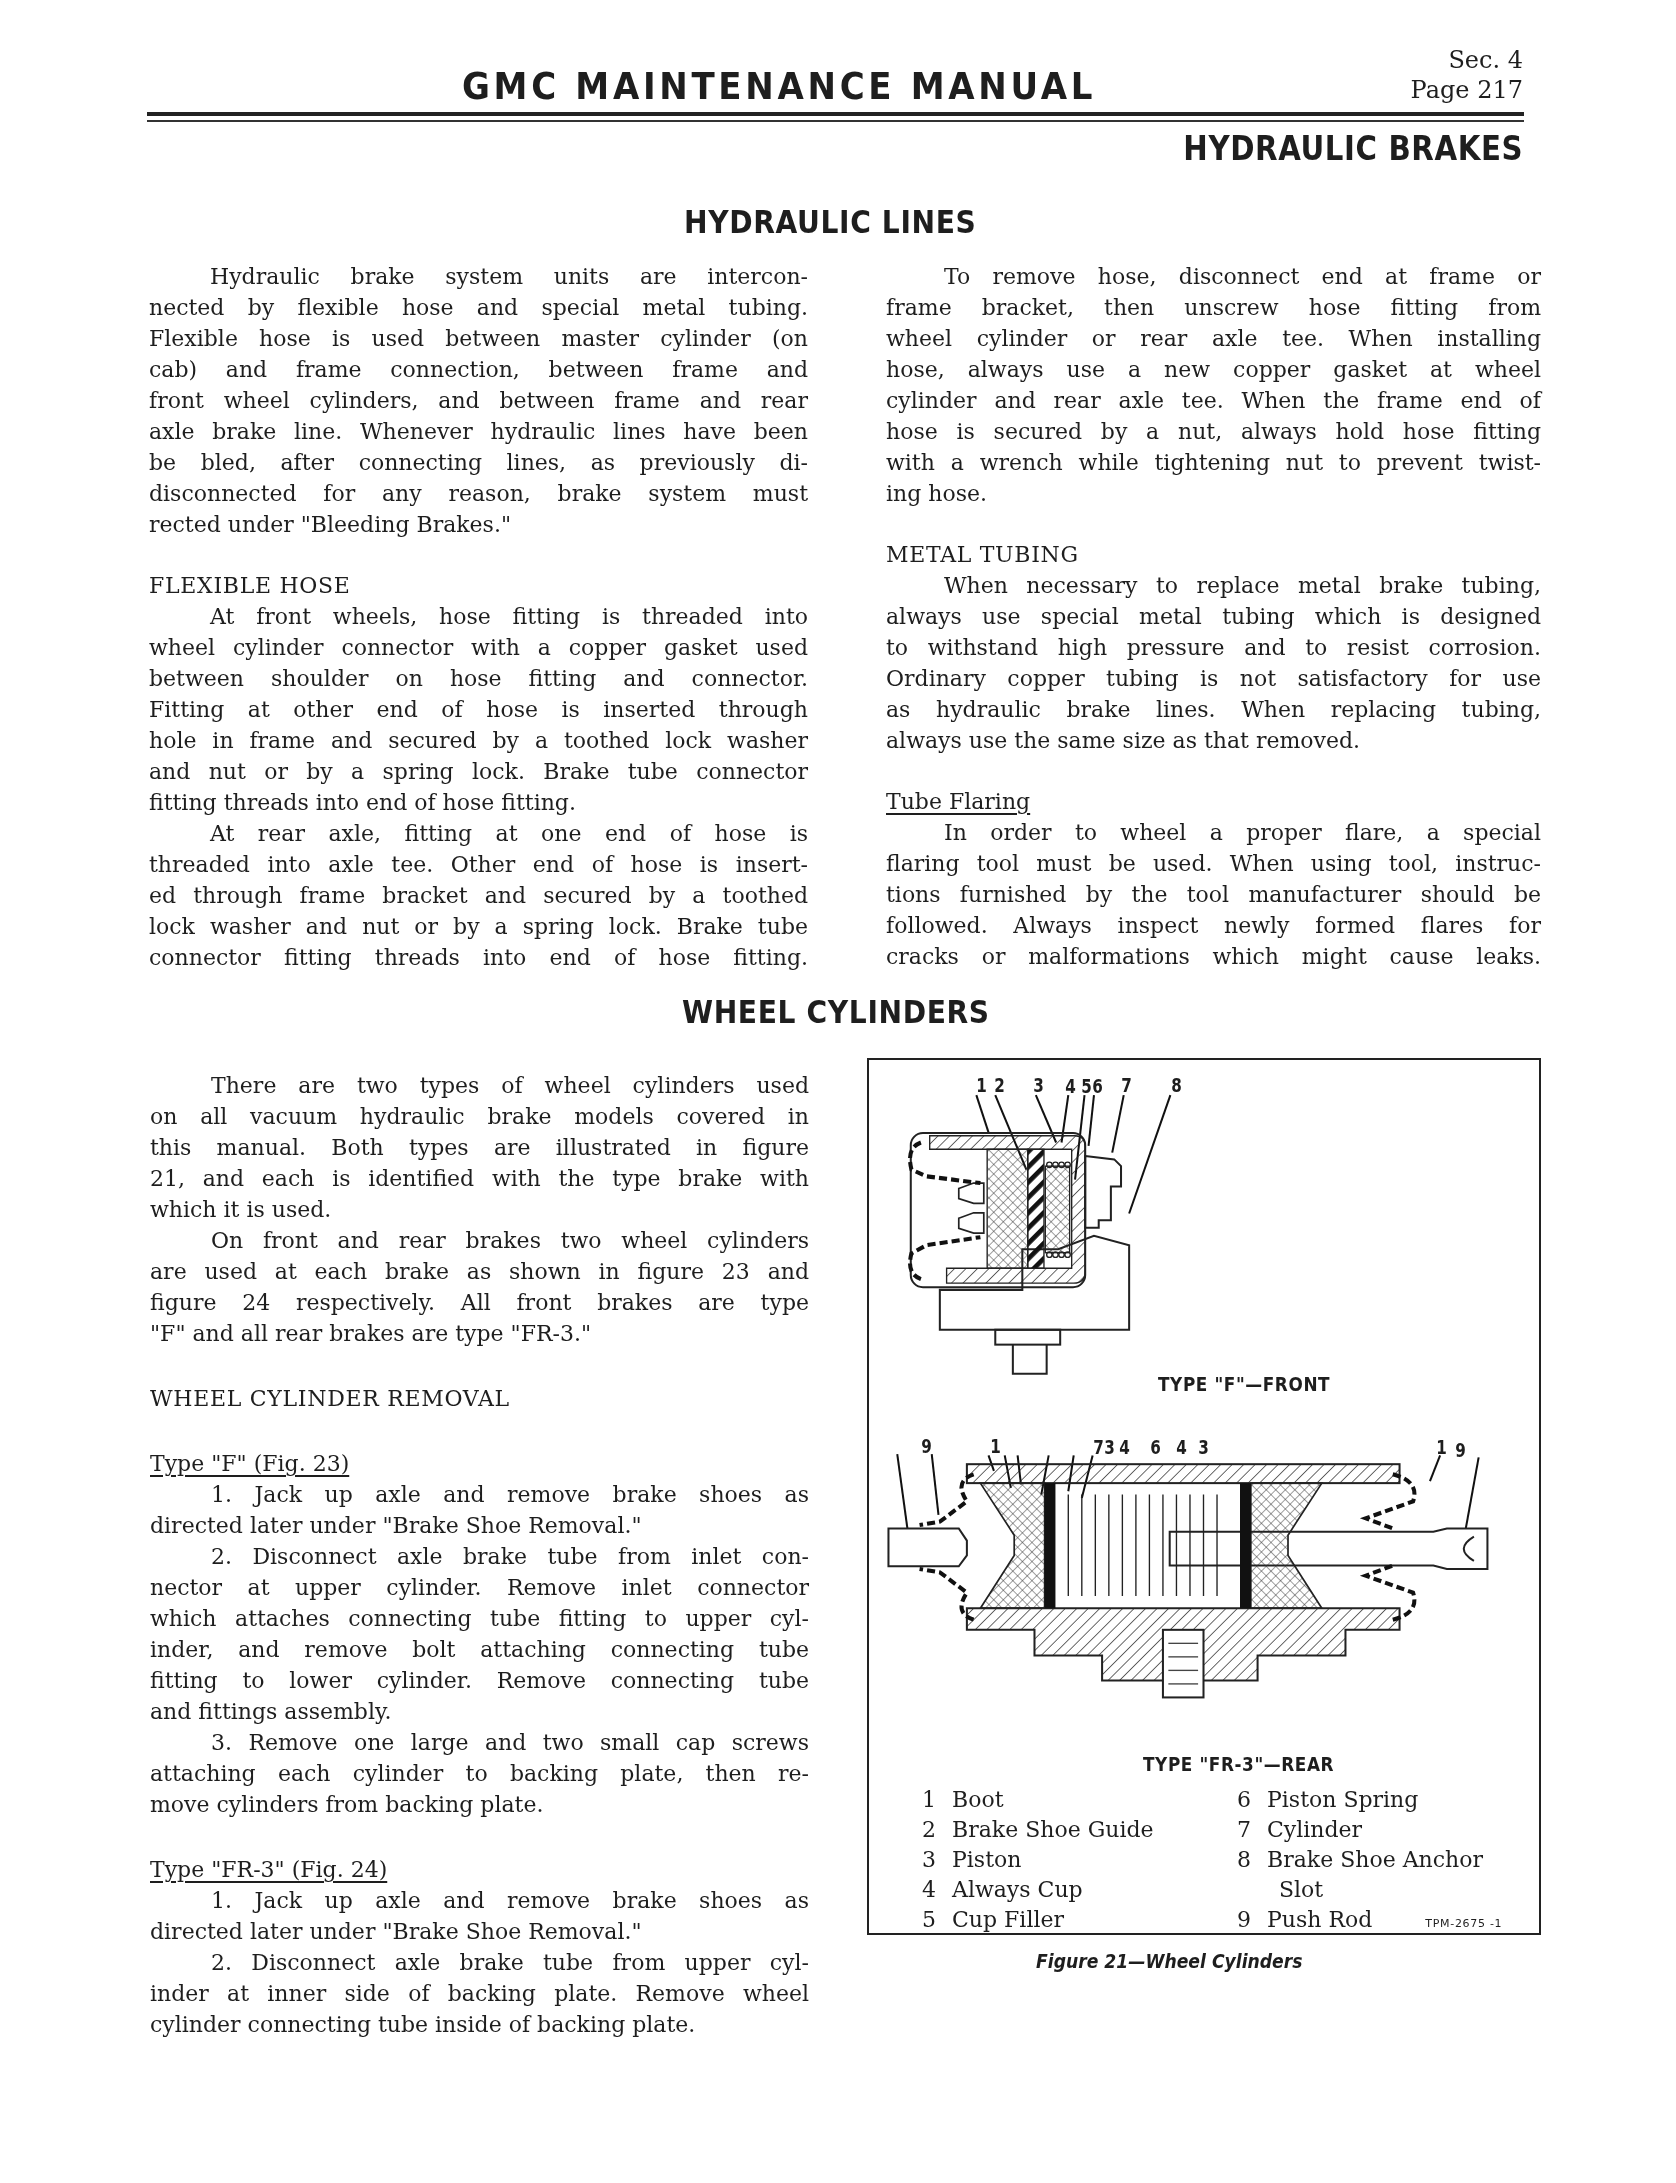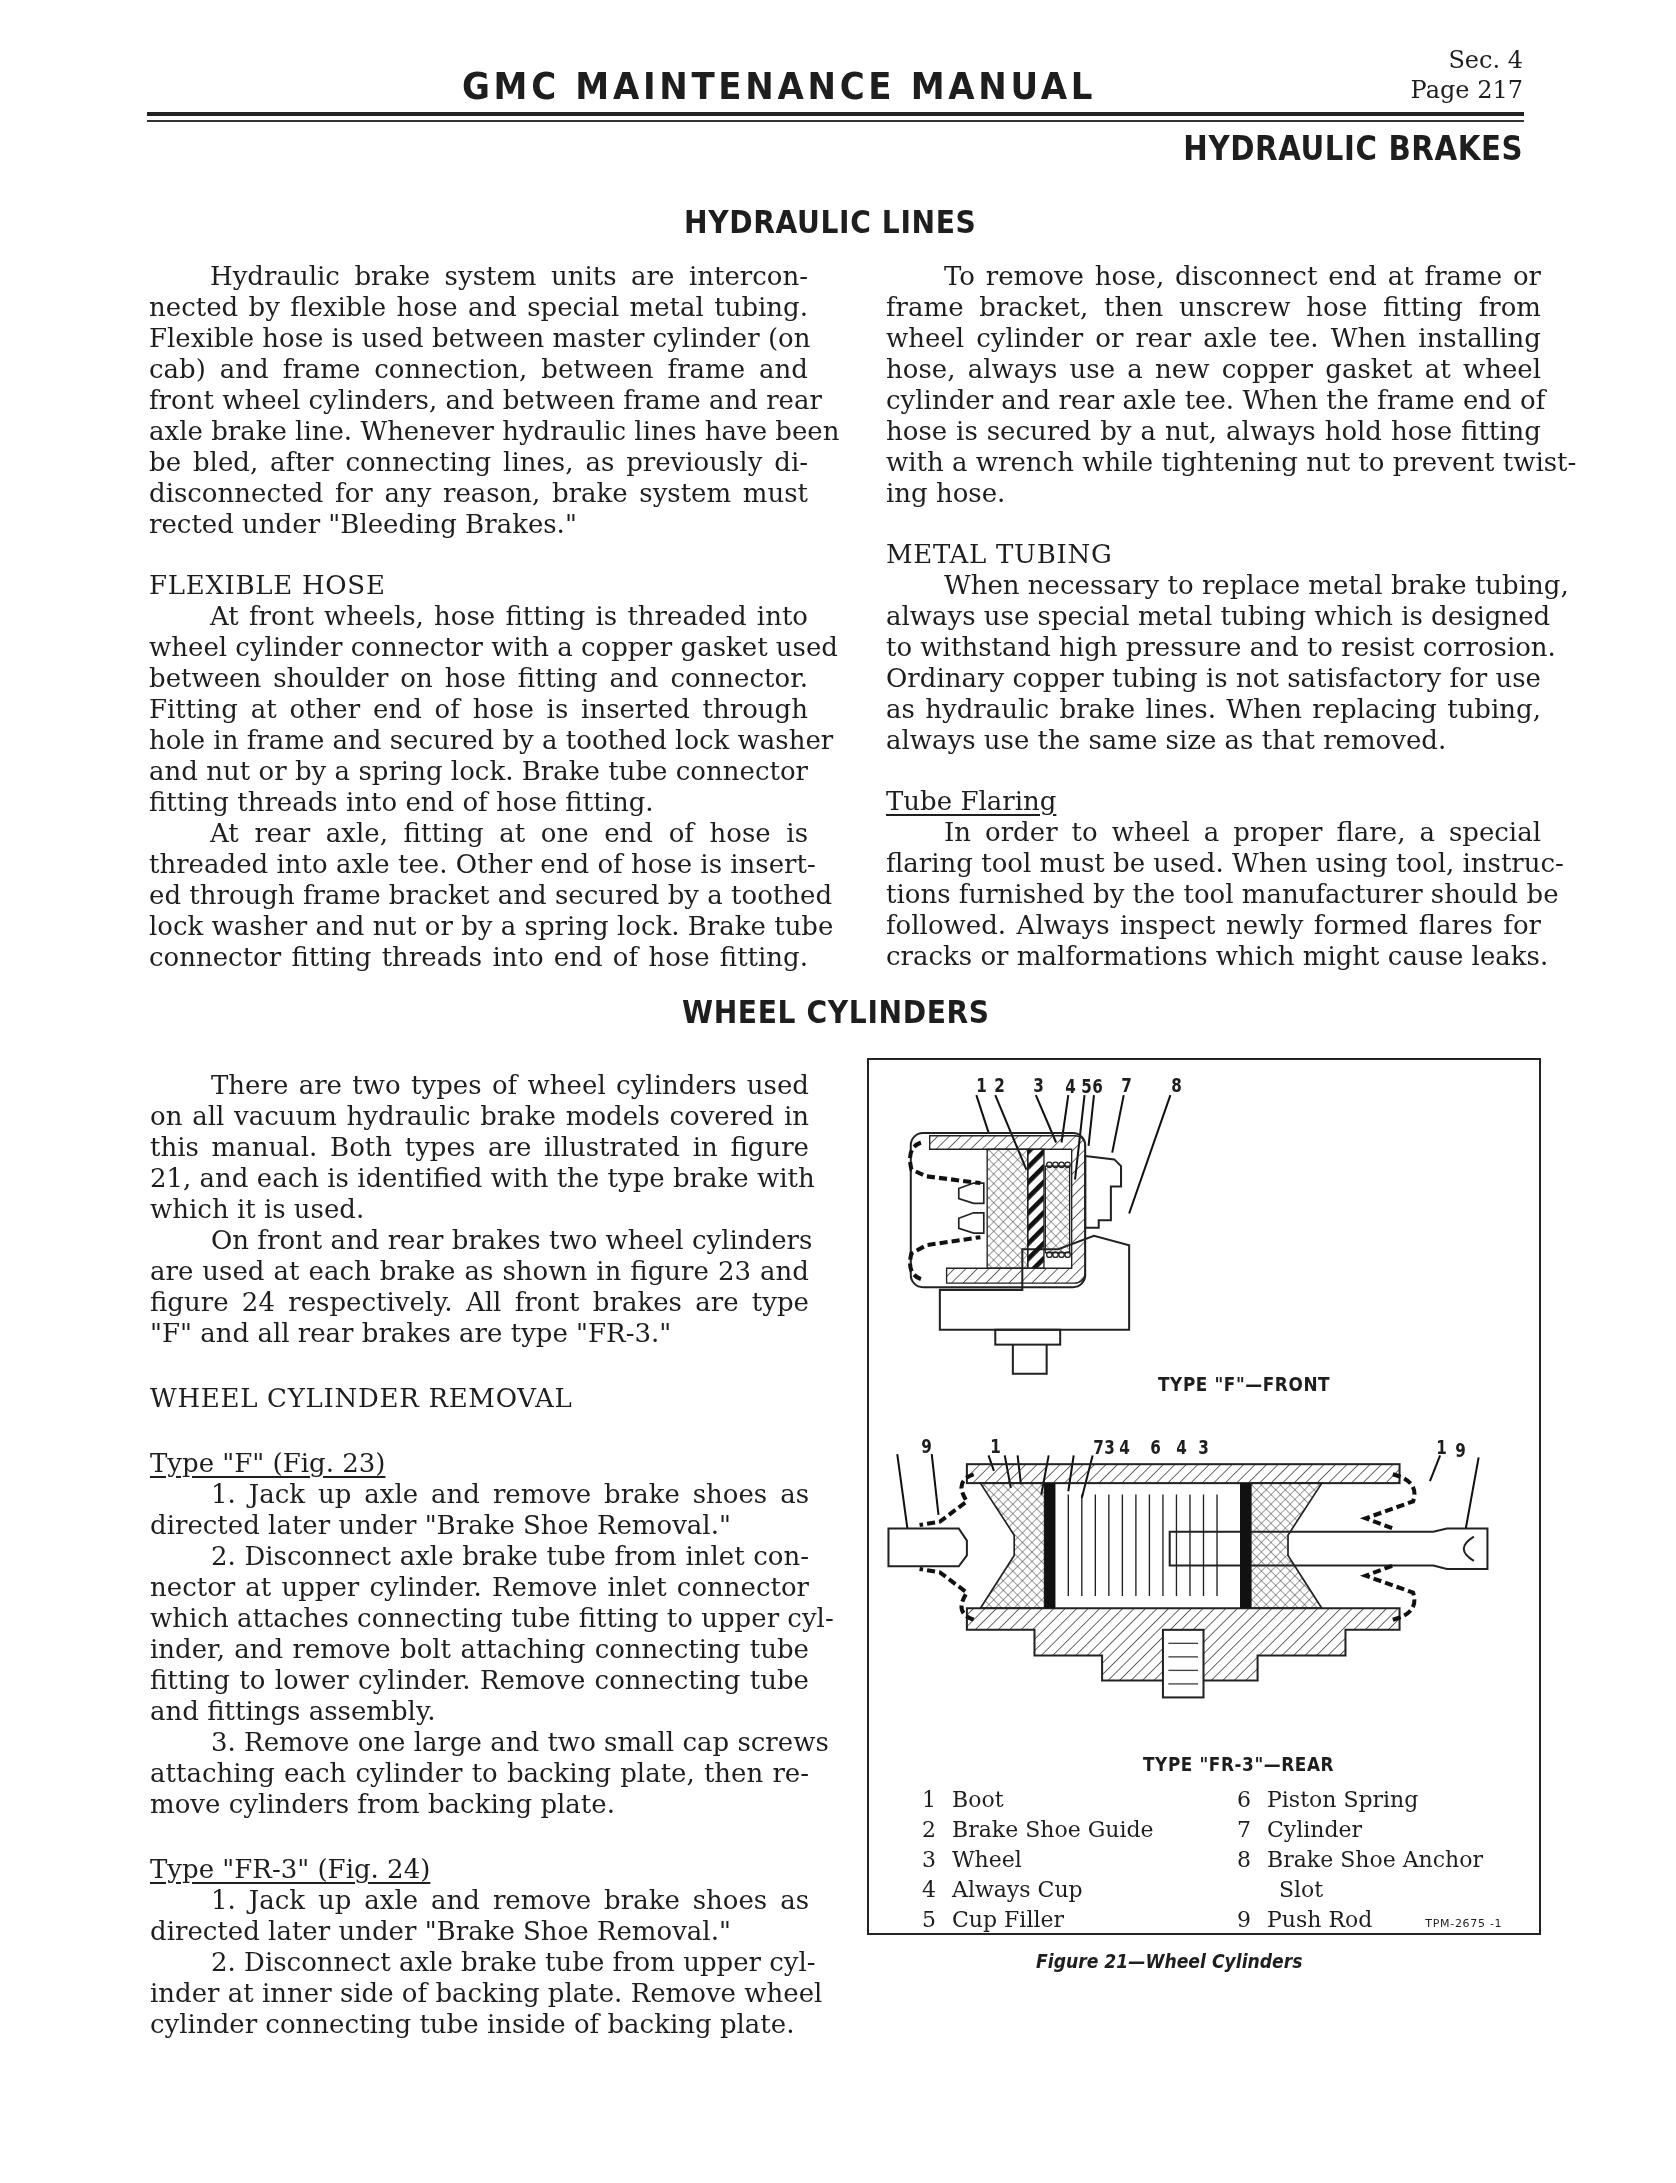--- a/index.html
+++ b/index.html
@@ -6,21 +6,21 @@
   body { width:1677px; height:2183px; position:relative; overflow:hidden; color:#1e1e1e; }
   .abs { position:absolute; }
   .sans-bold { font-family:"DejaVu Sans", "Liberation Sans", sans-serif; font-weight:bold; letter-spacing:0.7px; transform-origin:left top; }
   .serif { font-family:"DejaVu Serif", "Liberation Serif", serif; }
   .hdr-title { left:462px; top:65px; font-size:37px; letter-spacing:4px; transform:scaleX(0.92); }
   .sec { right:154px; top:45px; font-size:24px; text-align:right; line-height:30px; }
   .rule-thick { left:147px; width:1377px; top:112px; height:4px; background:#222; }
   .rule-thin { left:147px; width:1377px; top:120px; height:2px; background:#333; }
   .section-tag { right:154px; top:128px; font-size:34px; transform:scaleX(0.86); transform-origin:right top; }
   .h-center { font-size:32px; letter-spacing:0.7px; transform:scaleX(0.88); }
-  .col { position:absolute; font-size:26px; line-height:31px; }
+  .col { position:absolute; font-size:22px; line-height:31px; }
   .line { display:block; white-space:nowrap; text-align:justify; text-align-last:justify; height:31px; }
   .line.last { text-align-last:left; }
   .line.ind { padding-left:61px; }
   .subhead { display:block; white-space:nowrap; height:31px; letter-spacing:0.7px; }
   .u { text-decoration:underline; text-decoration-thickness:2px; text-underline-offset:4px; }
   .gap { display:block; height:30px; }
   .frame { left:867px; top:1058px; width:674px; height:877px; border:2px solid #222; box-sizing:border-box; }
   .fig-label { font-size:19.6px; letter-spacing:0.7px; transform:scaleX(0.86); }
   .callout { font-family:"DejaVu Sans", "Liberation Sans", sans-serif; font-weight:bold; font-size:19px; transform:scaleX(0.8); }
   .legend { font-size:22px; line-height:30px; }
@@ -289,21 +289,21 @@
   <path d="M140 70 Q110 80 130 110 L90 140 L60 145" fill="none" stroke="#111" stroke-width="6" stroke-dasharray="12 6"></path>
   <path d="M140 285 Q110 275 130 245 L90 215 L60 210" fill="none" stroke="#111" stroke-width="6" stroke-dasharray="12 6"></path>
   <path d="M760 70 Q800 80 790 110 L720 135 L760 150" fill="none" stroke="#111" stroke-width="6" stroke-dasharray="12 6"></path>
   <path d="M760 285 Q800 275 790 245 L720 220 L760 205" fill="none" stroke="#111" stroke-width="6" stroke-dasharray="12 6"></path>
 </svg>
 <div class="abs sans-bold fig-label" style="left:1143px; top:1753px;">TYPE "FR-3"—REAR</div>
 
 <div class="abs serif legend" style="left:902px; top:1785px;margin-left:20px;">
   <span class="row"><span class="num">1</span><span>Boot</span></span>
   <span class="row"><span class="num">2</span><span>Brake Shoe Guide</span></span>
-  <span class="row"><span class="num">3</span><span>Wheel</span></span>
+  <span class="row"><span class="num">3</span><span>Piston</span></span>
   <span class="row"><span class="num">4</span><span>Always Cup</span></span>
   <span class="row"><span class="num">5</span><span>Cup Filler</span></span>
 </div>
 <div class="abs serif legend" style="left:1237px; top:1785px;">
   <span class="row"><span class="num">6</span><span>Piston Spring</span></span>
   <span class="row"><span class="num">7</span><span>Cylinder</span></span>
   <span class="row"><span class="num">8</span><span>Brake Shoe Anchor</span></span>
   <span class="row"><span class="num" style="width:42px"></span><span>Slot</span></span>
   <span class="row"><span class="num">9</span><span>Push Rod</span>&nbsp;&nbsp;&nbsp;<span class="tpm">TPM-2675 -1</span></span>
 </div>

